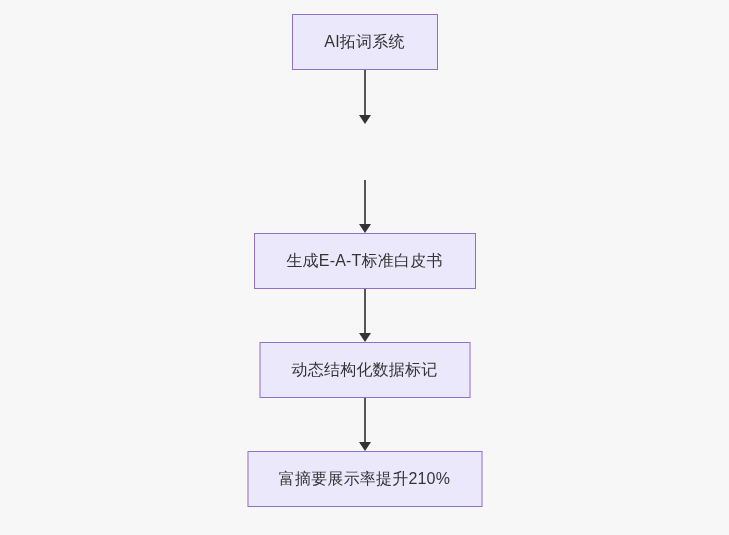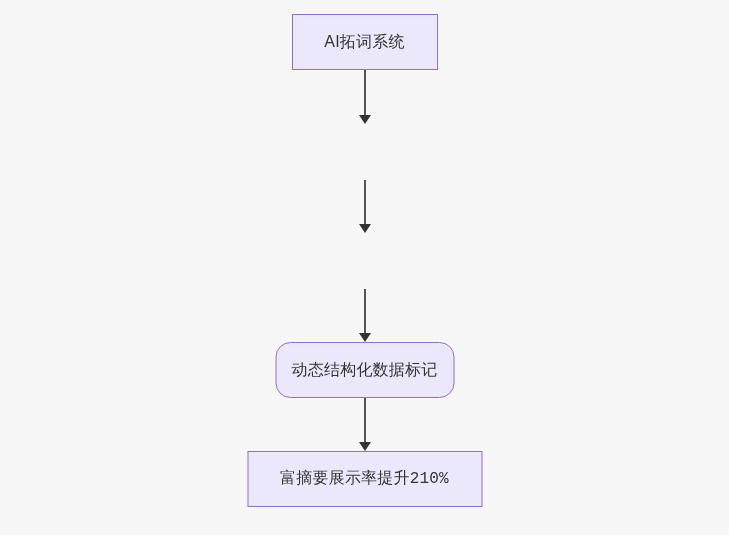--- a/index.html
+++ b/index.html
@@ -77,16 +77,17 @@
   <div class="connector" id="edge-e3" style="top: 289px; height: 53px; width: 14px;">
     <div class="conn-line" style="height: 45px;"></div>
     <div class="conn-head"></div>
   </div>
   <div class="connector" id="edge-e4" style="top: 398px; height: 53px; width: 14px;">
     <div class="conn-line" style="height: 45px;"></div>
     <div class="conn-head"></div>
   </div>
 
   <div class="node" id="node-n1" style="top: 14px; width: 146px; height: 56px;">AI拓词系统</div>
-  <div class="node" id="node-n4" style="top: 342px; width: 179px; height: 56px; border-radius: 15px;">动态结构化数据标记</div>
-  <div class="node" id="node-n5" style="top: 451px; width: 235px; height: 56px; font-family: Liberation Mono, monospace;">富摘要展示率提升210%</div>
+  <div class="node" id="node-n3" style="top: 233px; width: 222px; height: 56px;">生成E-A-T标准白皮书</div>
+  <div class="node" id="node-n4" style="top: 342px; width: 211px; height: 56px;">动态结构化数据标记</div>
+  <div class="node" id="node-n5" style="top: 451px; width: 235px; height: 56px;">富摘要展示率提升210%</div>
 
 </div>
 
 </body></html>

